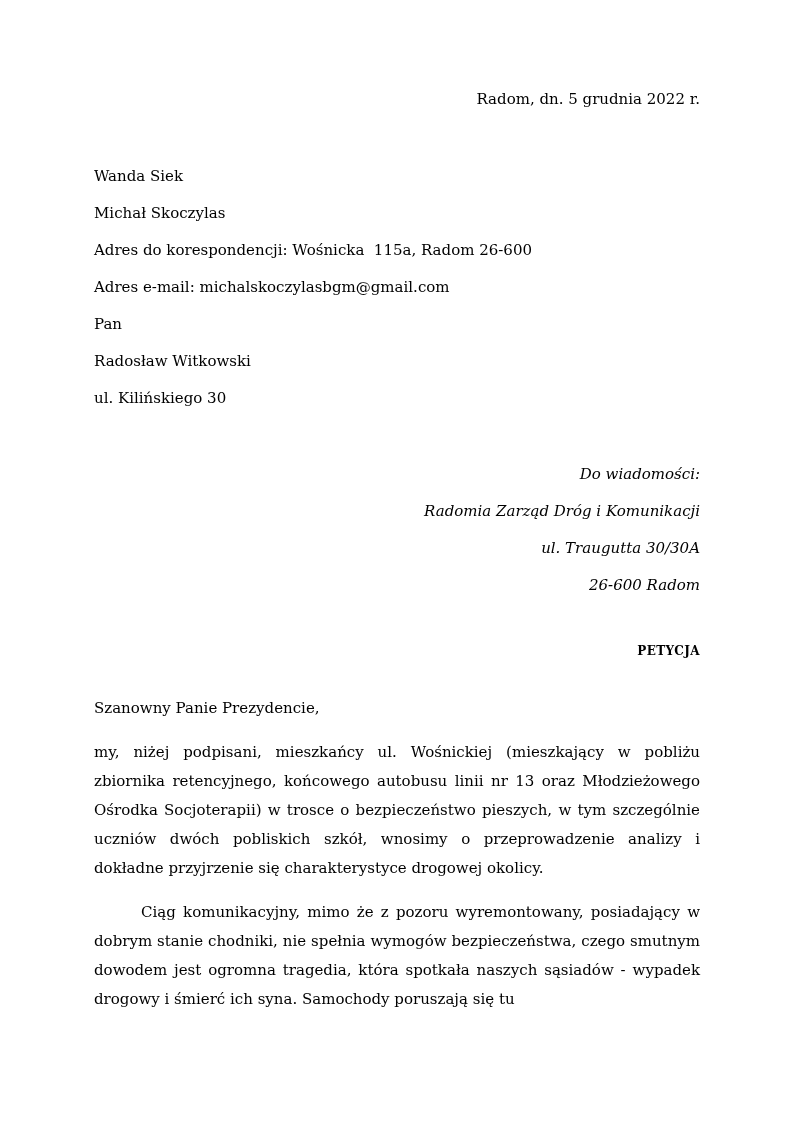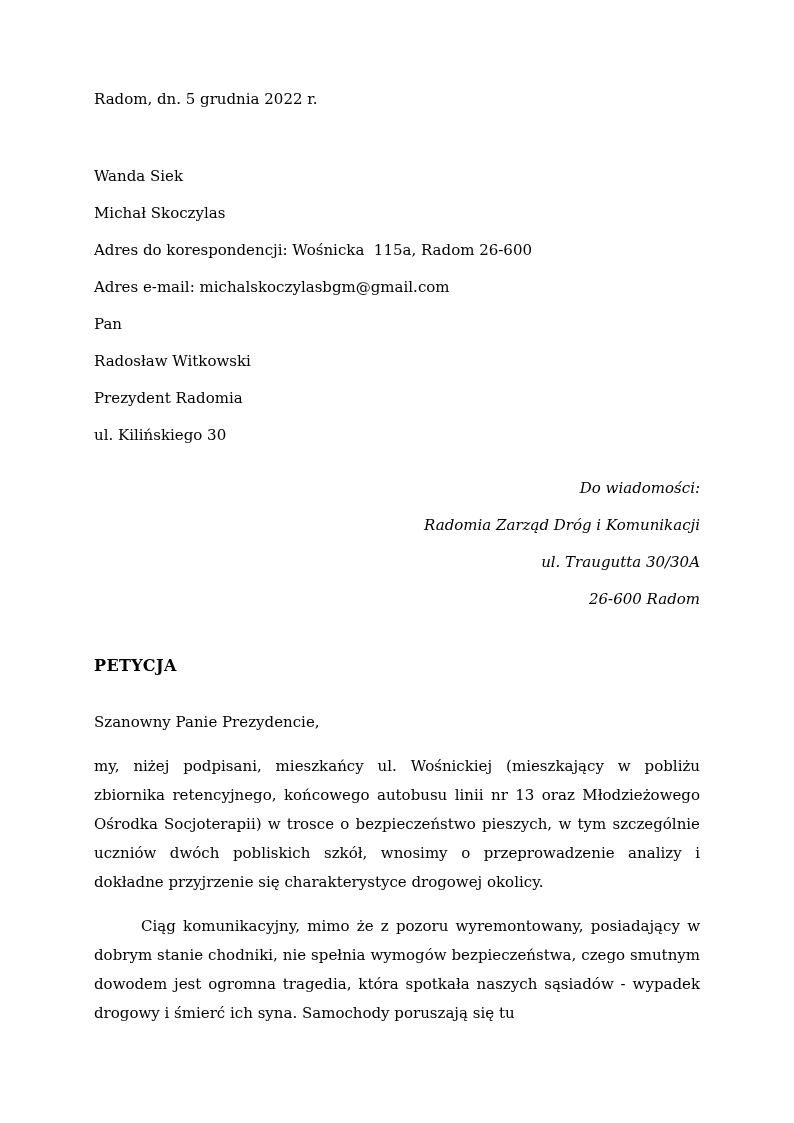--- a/index.html
+++ b/index.html
@@ -11,28 +11,28 @@
     background: #ffffff;
     color: #000000;
     font-family: "DejaVu Serif", "Liberation Serif", serif;
     font-size: 15px;
     line-height: 29px;
     overflow: hidden;
   }
   p { margin: 0 0 8px 0; }
   .pre { white-space: pre-wrap; }
   .right { text-align: left; }
-  .date-line { text-align: left; margin-bottom: 48px; }
-  .cc-block { margin-top: 24px; }
+  .date-line { text-align: right; margin-bottom: 48px; }
+  .cc-block { margin-top: 47px; }
   .cc-block p { font-style: italic; text-align: right; }
   .doc-title {
     margin-top: 37px;
-    text-align: left;
+    text-align: right;
     font-weight: bold;
-    font-size: 16px;
+    font-size: 12px;
     letter-spacing: 0.4px;
   }
   .salutation { margin-top: 28px; }
   .body-para {
     text-align: justify;
     margin: 15px 0 10px 0;
   }
   .indent-first { text-indent: 47px; }
 </style>
 </head>
@@ -45,21 +45,20 @@
   <div>
     <p class="pre">Wanda Siek</p>
     <p class="pre">Michał Skoczylas</p>
     <p class="pre">Adres do korespondencji: Wośnicka  115a, Radom 26-600</p>
     <p class="pre">Adres e-mail: michalskoczylasbgm@gmail.com</p>
   </div>
 
   <div>
     <p class="right">Pan</p>
     <p class="right">Radosław Witkowski</p>
-    <p class="right">Prezydent Radomia</p>
     <p class="right">ul. Kilińskiego 30</p>
   </div>
 
   <div class="cc-block">
     <p>Do wiadomości:</p>
     <p>Radomia Zarząd Dróg i Komunikacji</p>
     <p>ul. Traugutta 30/30A</p>
     <p>26-600 Radom</p>
   </div>
 

